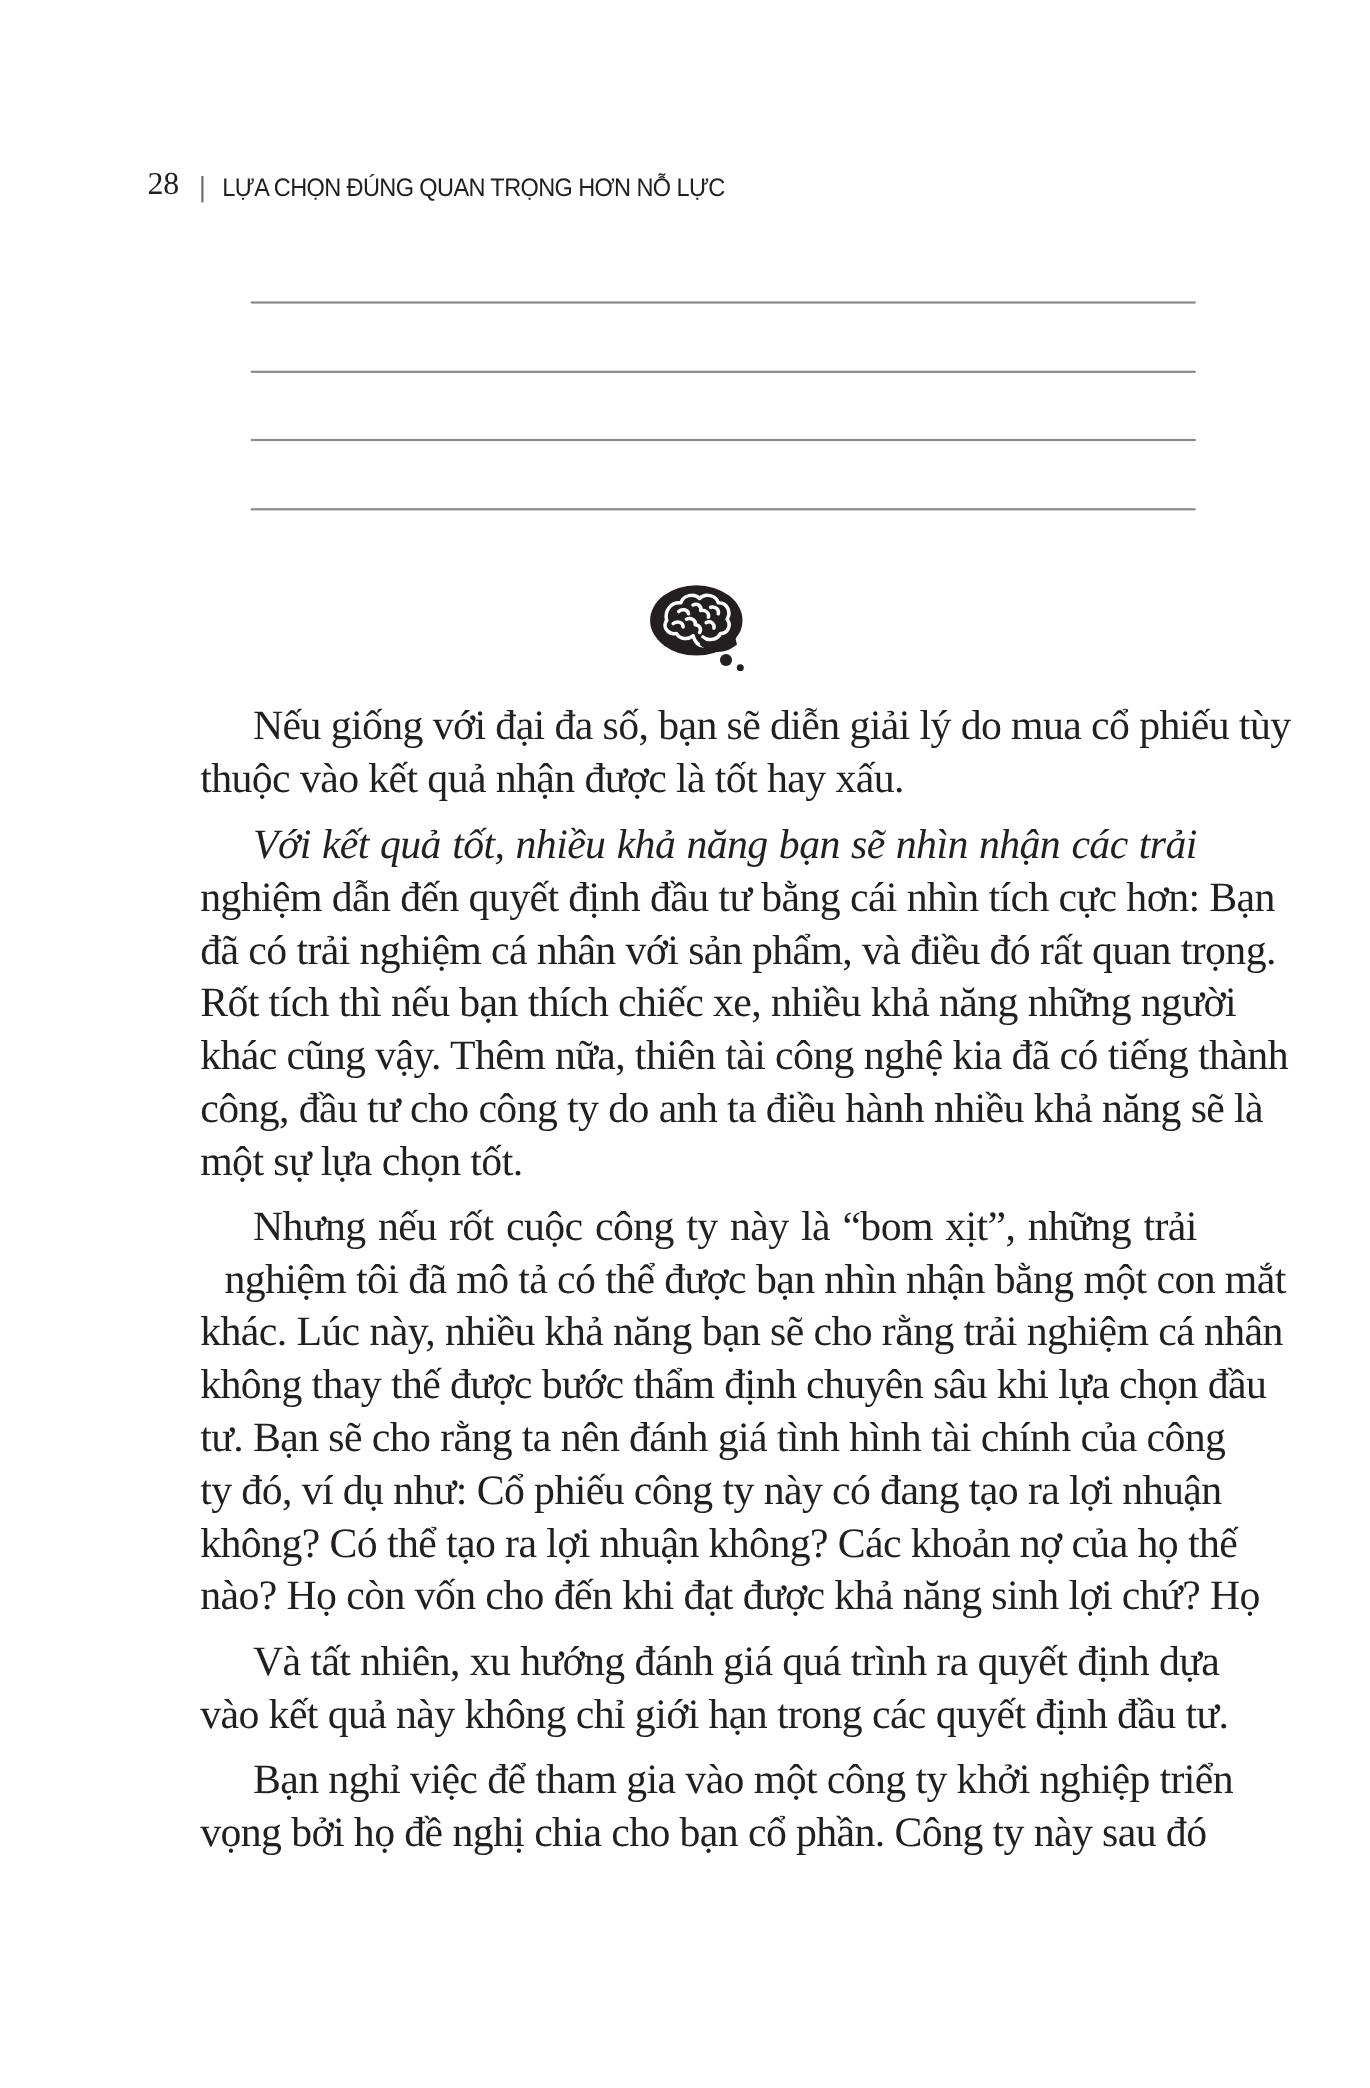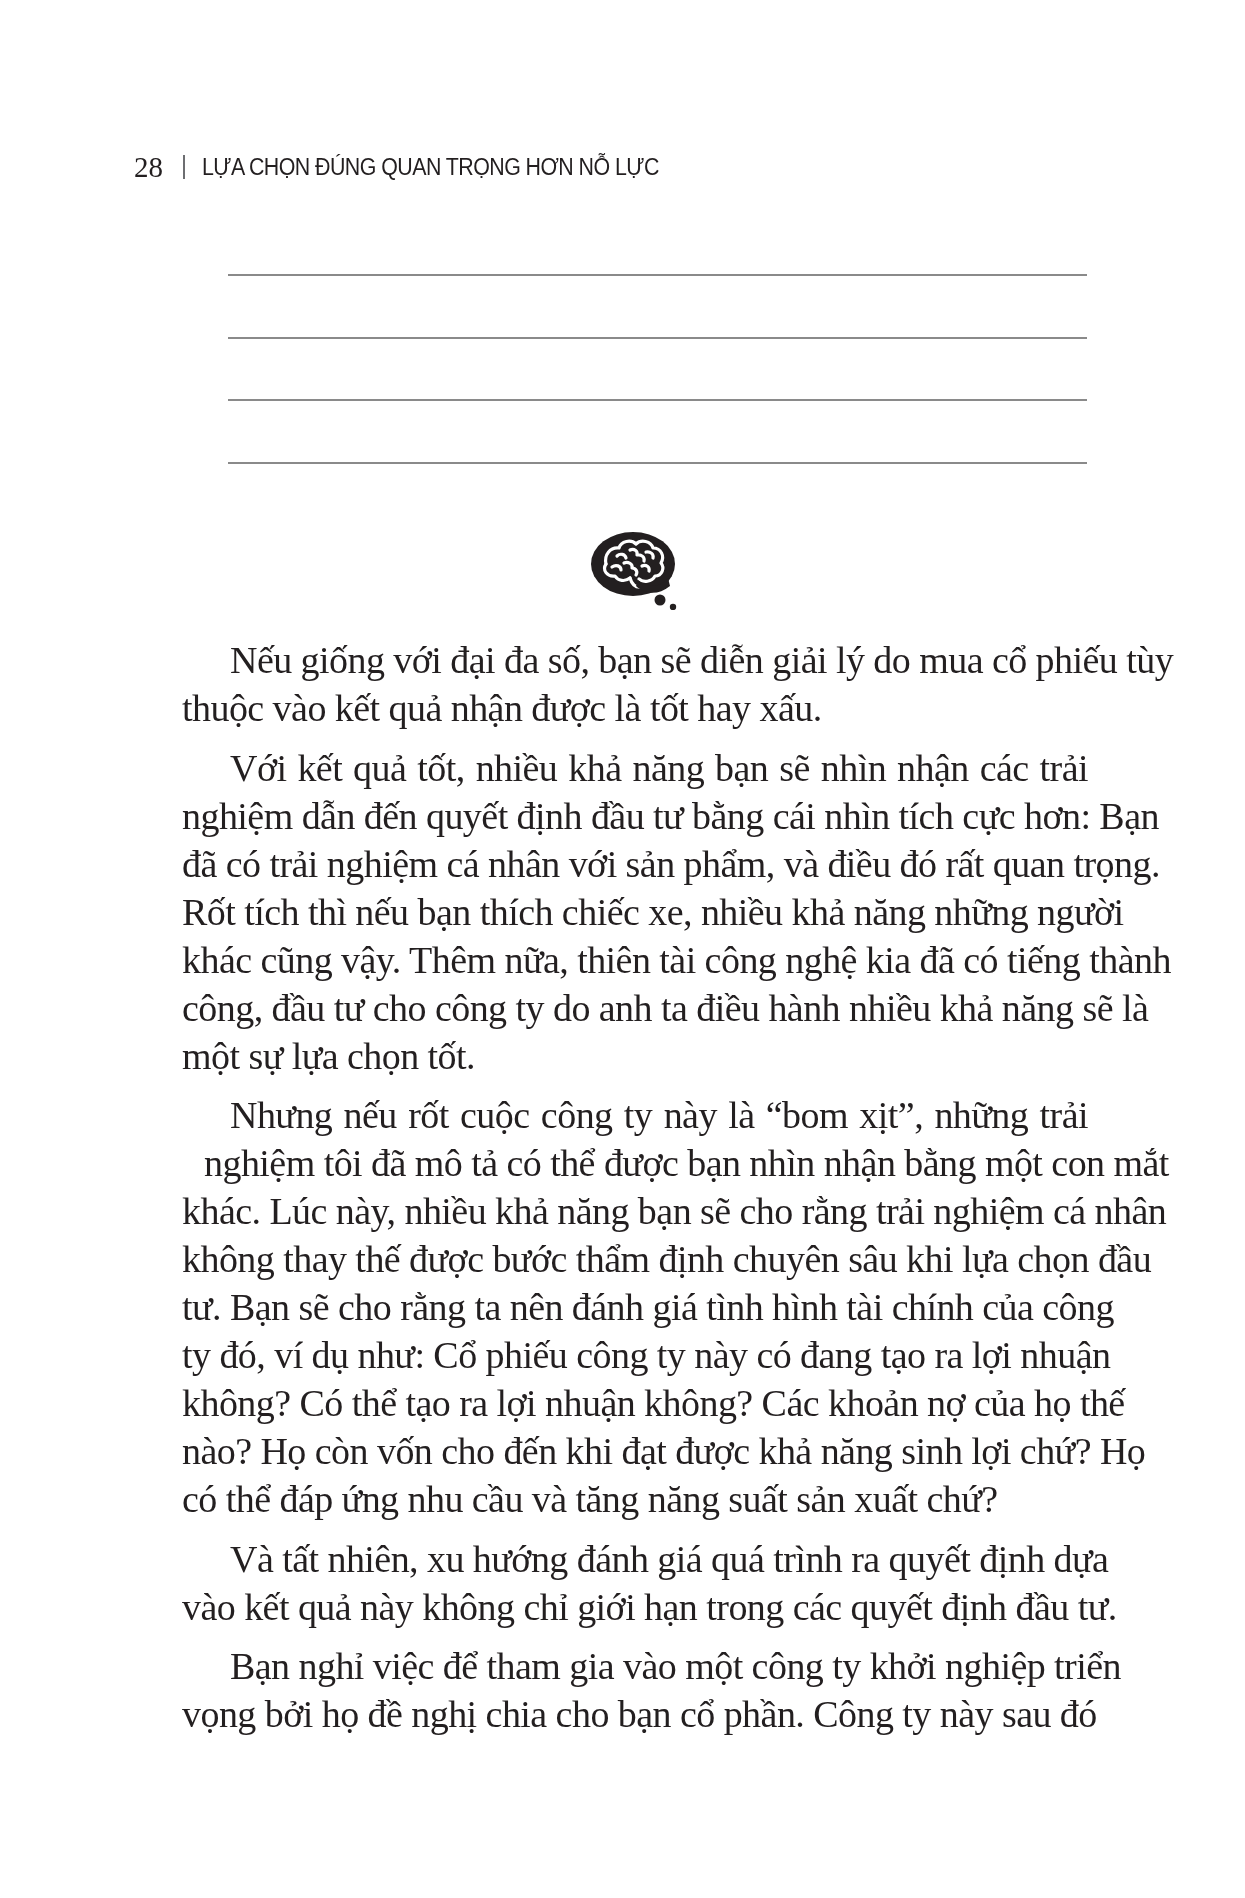--- a/index.html
+++ b/index.html
@@ -13,21 +13,21 @@
     position: relative;
     overflow: hidden;
     color: #231f20;
   }
   .running-head {
     position: absolute;
     left: 134px;
     top: 150px;
     height: 34px;
     display: flex;
-    align-items: center;
+    align-items: flex-end;
     white-space: nowrap;
   }
   .page-number {
     font-family: "Liberation Serif", serif;
     font-size: 29px;
     color: #231f20;
     letter-spacing: 0px;
   }
   .head-divider {
     display: inline-block;
@@ -126,38 +126,37 @@
     <circle cx="83" cy="77" r="3.2" fill="#231f20"></circle>
   </svg>
 </div>
 
 <main class="body-text">
   <p class="para">
     <span class="line first" style="white-space: nowrap;">Nếu giống với đại đa số, bạn sẽ diễn giải lý do mua cổ phiếu tùy</span>
     <span class="line last" style="white-space: nowrap;">thuộc vào kết quả nhận được là tốt hay xấu.</span>
   </p>
   <p class="para">
-    <span class="line first" style="white-space: nowrap;">Với kết quả tốt, nhiều khả năng bạn sẽ nhìn nhận các trải</span>
+    <span class="line first" style="white-space: nowrap; font-style: italic;">Với kết quả tốt, nhiều khả năng bạn sẽ nhìn nhận các trải</span>
     <span class="line" style="white-space: nowrap;">nghiệm dẫn đến quyết định đầu tư bằng cái nhìn tích cực hơn: Bạn</span>
     <span class="line" style="white-space: nowrap;">đã có trải nghiệm cá nhân với sản phẩm, và điều đó rất quan trọng.</span>
     <span class="line" style="white-space: nowrap;">Rốt tích thì nếu bạn thích chiếc xe, nhiều khả năng những người</span>
     <span class="line" style="white-space: nowrap;">khác cũng vậy. Thêm nữa, thiên tài công nghệ kia đã có tiếng thành</span>
     <span class="line" style="white-space: nowrap;">công, đầu tư cho công ty do anh ta điều hành nhiều khả năng sẽ là</span>
     <span class="line last" style="white-space: nowrap;">một sự lựa chọn tốt.</span>
   </p>
   <p class="para">
     <span class="line first" style="white-space: nowrap;">Nhưng nếu rốt cuộc công ty này là “bom xịt”, những trải</span>
     <span class="line" style="white-space: nowrap; margin-left: 22px;">nghiệm tôi đã mô tả có thể được bạn nhìn nhận bằng một con mắt</span>
     <span class="line" style="white-space: nowrap;">khác. Lúc này, nhiều khả năng bạn sẽ cho rằng trải nghiệm cá nhân</span>
     <span class="line" style="white-space: nowrap;">không thay thế được bước thẩm định chuyên sâu khi lựa chọn đầu</span>
     <span class="line" style="white-space: nowrap;">tư. Bạn sẽ cho rằng ta nên đánh giá tình hình tài chính của công</span>
     <span class="line" style="white-space: nowrap;">ty đó, ví dụ như: Cổ phiếu công ty này có đang tạo ra lợi nhuận</span>
     <span class="line" style="white-space: nowrap;">không? Có thể tạo ra lợi nhuận không? Các khoản nợ của họ thế</span>
     <span class="line" style="white-space: nowrap;">nào? Họ còn vốn cho đến khi đạt được khả năng sinh lợi chứ? Họ</span>
-    <span class="line last" style="white-space: nowrap;">có thể đáp ứng nhu cầu và tăng năng suất sản xuất chứ?</span>
   </p>
   <p class="para">
     <span class="line first" style="white-space: nowrap;">Và tất nhiên, xu hướng đánh giá quá trình ra quyết định dựa</span>
     <span class="line last" style="white-space: nowrap;">vào kết quả này không chỉ giới hạn trong các quyết định đầu tư.</span>
   </p>
   <p class="para">
     <span class="line first" style="white-space: nowrap;">Bạn nghỉ việc để tham gia vào một công ty khởi nghiệp triển</span>
     <span class="line" style="white-space: nowrap;">vọng bởi họ đề nghị chia cho bạn cổ phần. Công ty này sau đó</span>
   </p>
 </main>

